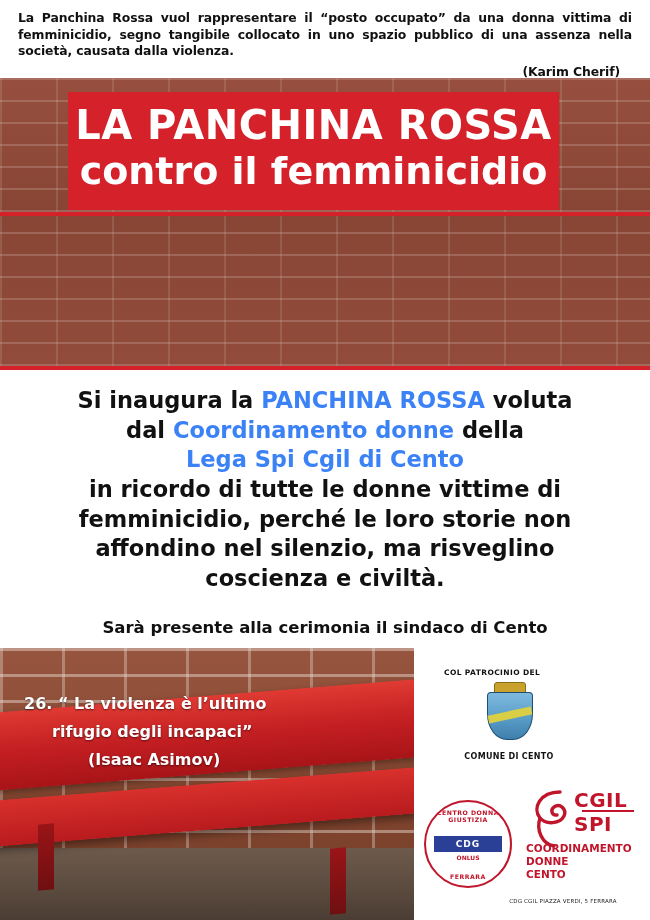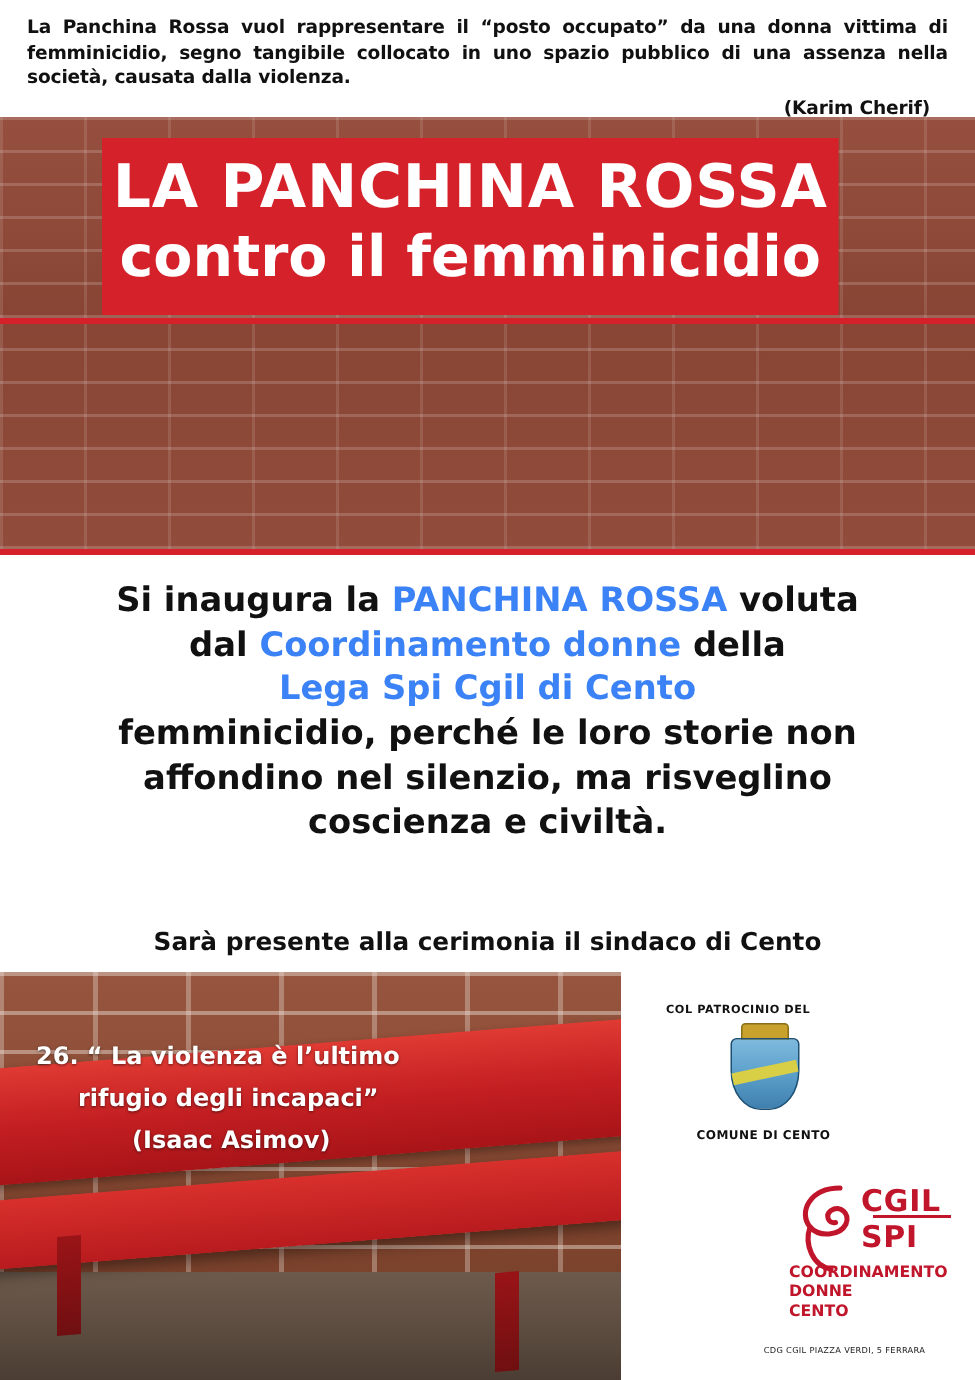--- a/index.html
+++ b/index.html
@@ -433,20 +433,21 @@
   <div class="red-title-box">
     <span class="title-line1">LA PANCHINA ROSSA</span>
     <span class="title-line2">contro il femminicidio</span>
   </div>
 
 
   <div class="body-text">
     <span class="line"><span>Si inaugura la </span><span class="red">PANCHINA ROSSA</span><span> voluta</span></span>
     <span class="line"><span>dal </span><span class="red">Coordinamento donne</span><span> della</span></span>
     <span class="line red">Lega Spi Cgil di Cento</span>
+    <span class="line">in ricordo di tutte le donne vittime di</span>
     <span class="line">femminicidio, perché le loro storie non</span>
     <span class="line">affondino nel silenzio, ma risveglino</span>
     <span class="line">coscienza e civiltà.</span>
   </div>
 
   <div class="presence">Sarà presente alla cerimonia il sindaco di Cento</div>
 
   <div class="photo">
     <div class="wall"></div>
     <div class="ground"></div>
@@ -463,20 +464,26 @@
 
   <div class="patrocinio-label">COL PATROCINIO DEL</div>
   <div class="crest">
     <div class="crown"></div>
     <div class="shield">
       <div class="band"></div>
     </div>
   </div>
   <div class="crest-label">COMUNE DI CENTO</div>
 
+  <div class="cdg-logo">
+    <div class="ring-top">CENTRO DONNA GIUSTIZIA</div>
+    <div class="inner-bar">CDG</div>
+    <div class="inner-sub">ONLUS</div>
+    <div class="ring-bot">FERRARA</div>
+  </div>
 
   <div class="cgil-logo">
     <svg class="swirl" viewBox="0 0 52 62">
       <path d="M34 4 C14 4 6 20 14 30 C20 37 34 36 38 28 C41 21 34 15 28 19 C24 22 26 28 31 27" fill="none" stroke="#c0152a" stroke-width="3.4" stroke-linecap="round"></path>
       <path d="M14 30 C10 42 16 56 28 58" fill="none" stroke="#c0152a" stroke-width="3.4" stroke-linecap="round"></path>
     </svg>
     <div class="cgil-word">CGIL</div>
     <div class="divider"></div>
     <div class="spi-word">SPI</div>
     <div class="coord">

